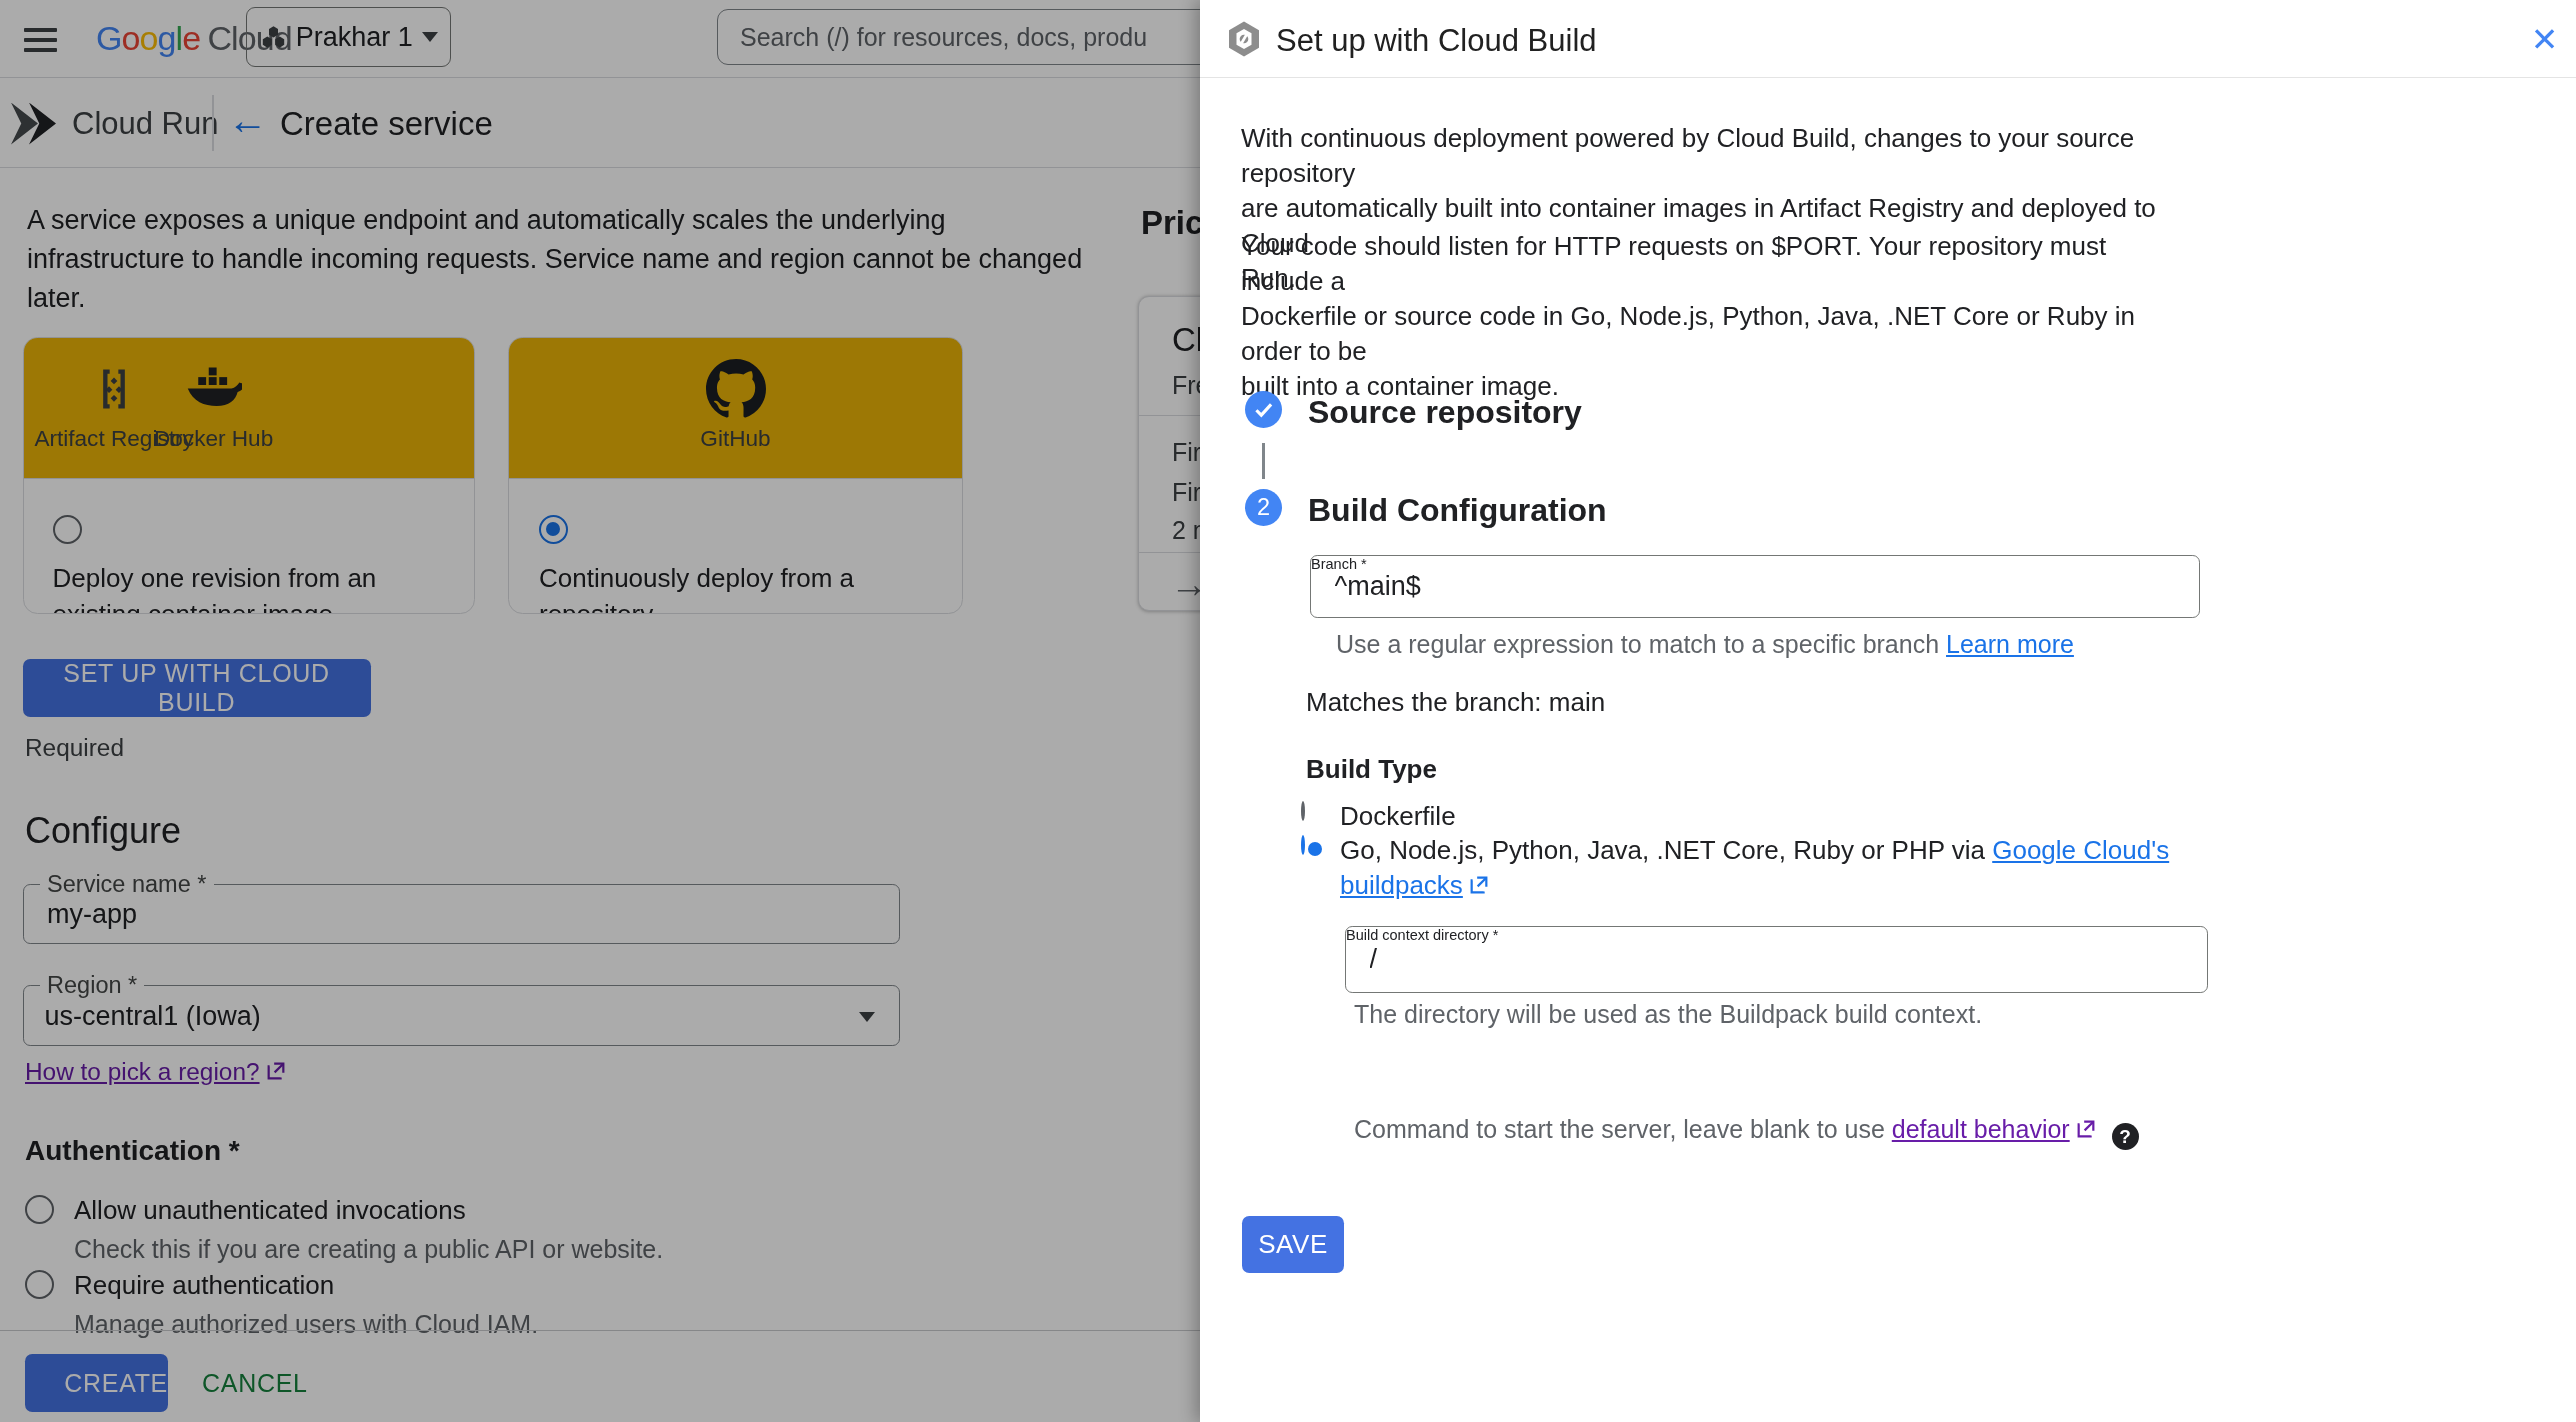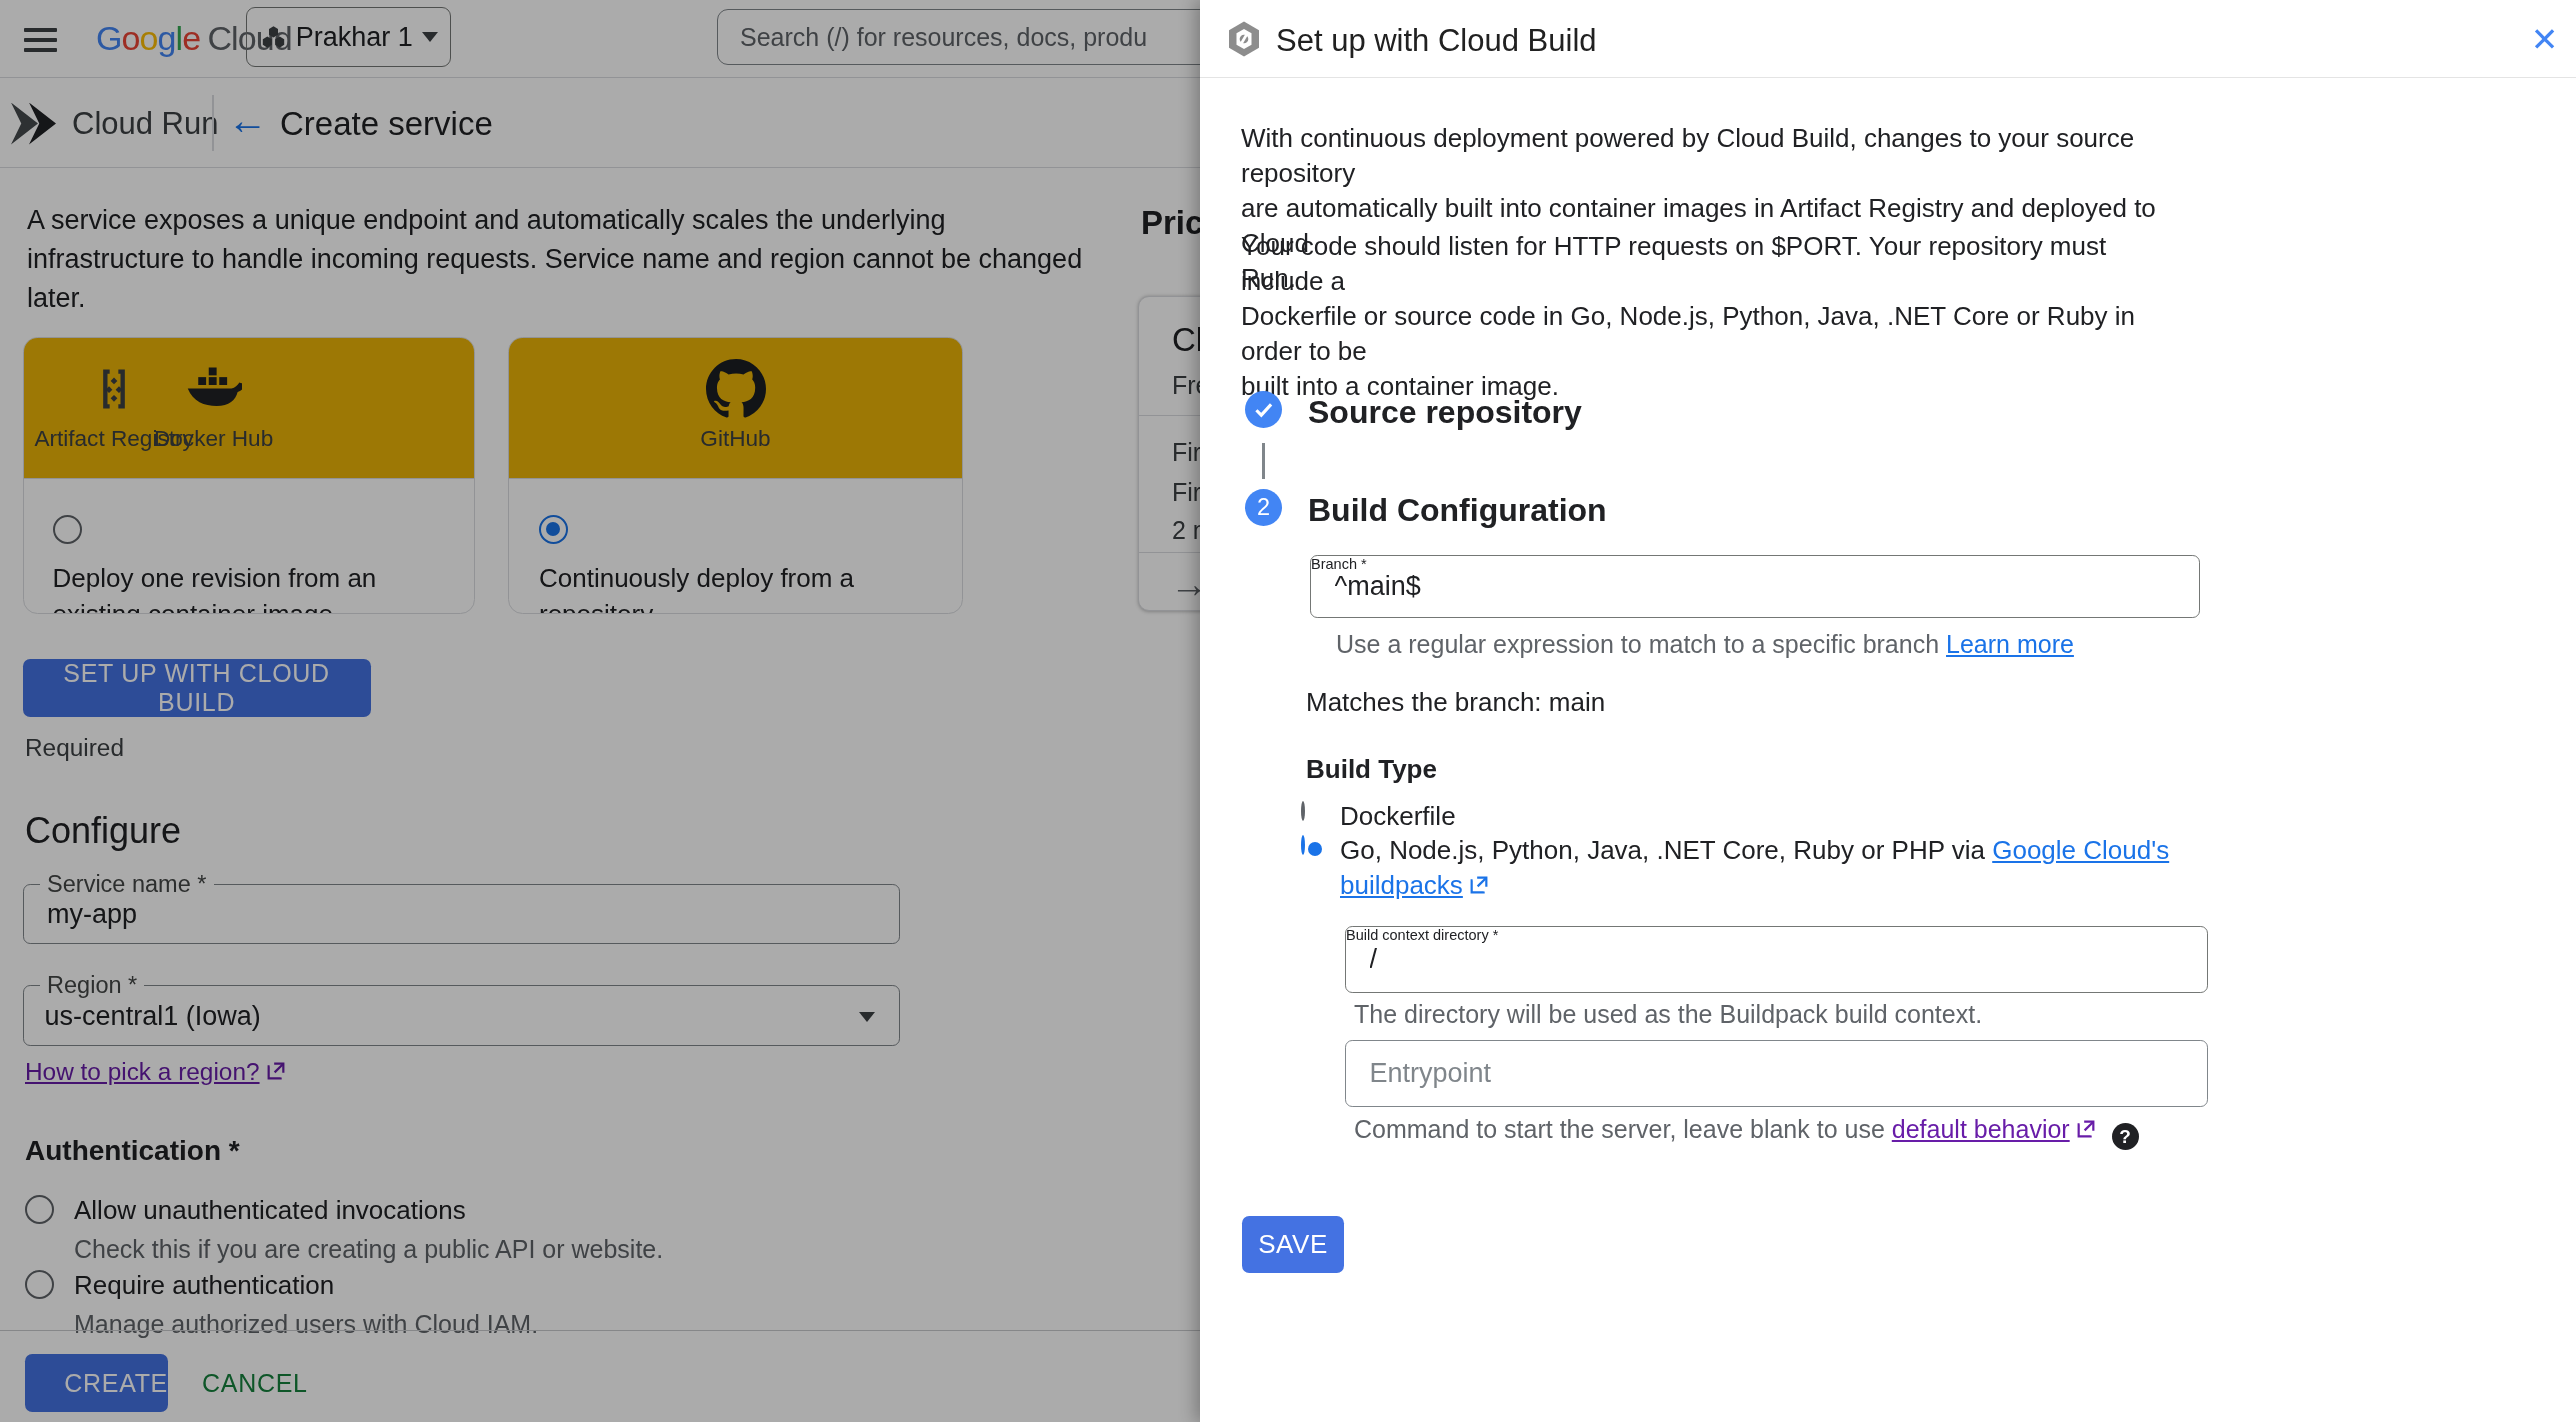--- a/index.html
+++ b/index.html
@@ -329,23 +329,20 @@
           <path d="M20 4L10.5 13.5"></path>
         </svg></span>
   </div>
 
   <div class="p-field context-field">
     <span class="flabel">Build context directory *</span>
     <input style="position: absolute; left: 23.5px; top: 0px; width: calc(100% - 47px); height: 100%; border: none; background: transparent; font-size: 27px; color: rgb(32, 33, 36); font-family: &quot;Liberation Sans&quot;, sans-serif; outline: none;" value="/">
   </div>
   <div class="helper context-help">The directory will be used as the Buildpack build context.</div>
 
-  <div class="p-field entry-field">
-    <input style="position: absolute; left: 23.5px; top: 0px; width: calc(100% - 47px); height: 100%; border: none; background: transparent; font-size: 27px; color: rgb(32, 33, 36); font-family: &quot;Liberation Sans&quot;, sans-serif; outline: none;" placeholder="Entrypoint">
-  </div>
   <div class="helper entry-help">
     <span>Command to start the server, leave blank to use </span><a class="vlink">default behavior</a><span class="ext"><svg width="22" height="22" viewBox="0 0 24 24" fill="none" stroke="#681da8" stroke-width="2.4">
           <path d="M5 7h-1v13h13v-1"></path>
           <path d="M10 4h10v10"></path>
           <path d="M20 4L10.5 13.5"></path>
         </svg></span><span class="help-icon">?</span>
   </div>
 
   <button class="btn save-btn">SAVE</button>
 </div>

